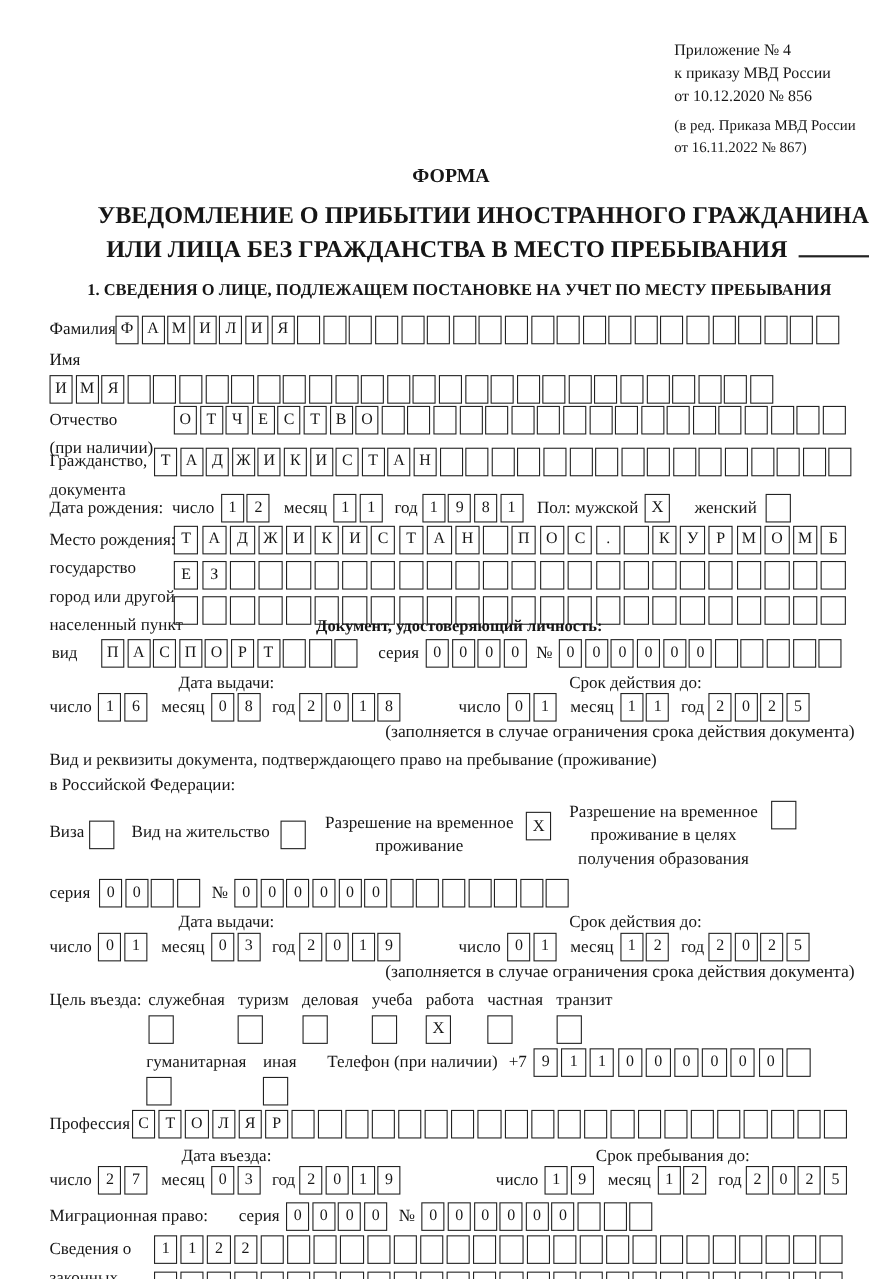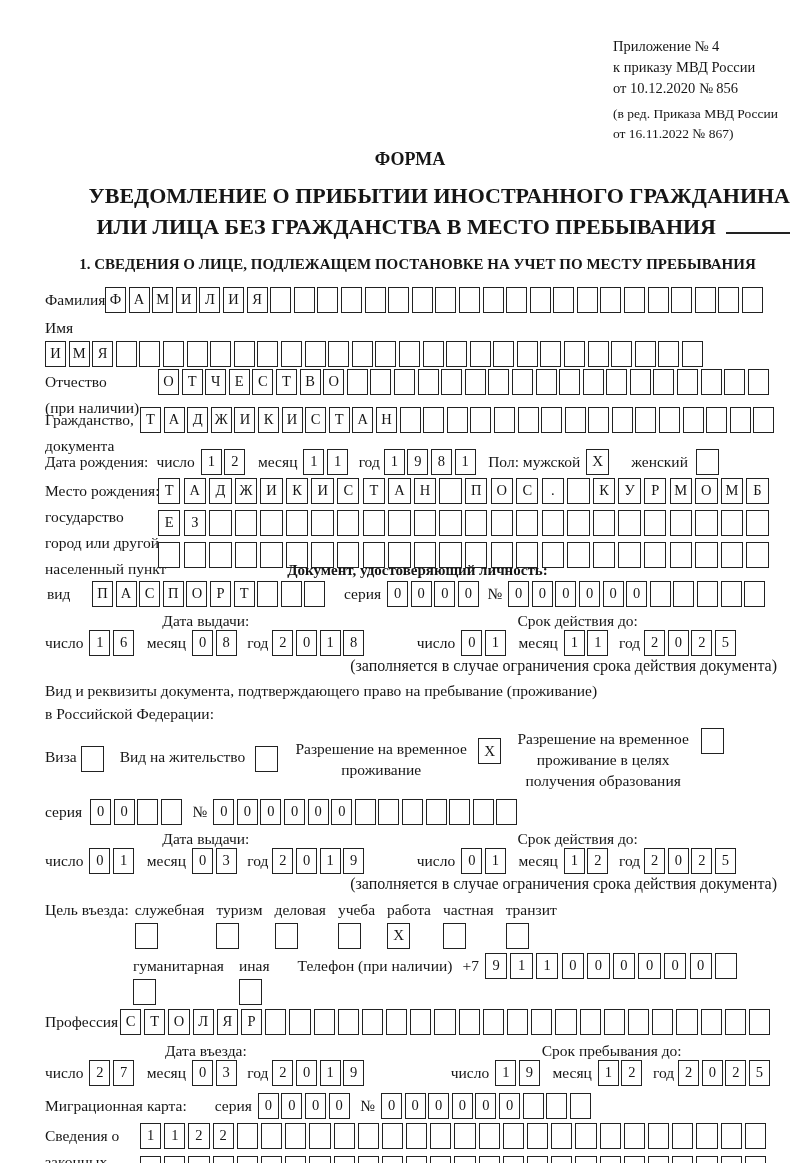--- a/index.html
+++ b/index.html
@@ -642,21 +642,21 @@
             <span class="cell">2</span>
             <span class="cell">0</span>
             <span class="cell">2</span>
             <span class="cell">5</span>
           </span>
       </div>
     </div>
   </div>
 
   <div class="frow" style="margin-top:7px;">
-    <span class="lbl" style="margin-right:28px;">Миграционная карта:</span>
+    <span class="lbl" style="margin-right:28px;">Миграционная право:</span>
     <span class="lbl mr6">серия</span>
     <span class="cells">
         <span class="cell">0</span>
         <span class="cell">0</span>
         <span class="cell">0</span>
         <span class="cell">0</span>
       </span>
     <span class="lbl ml8 mr6">№</span>
     <span class="cells">
         <span class="cell">0</span>

